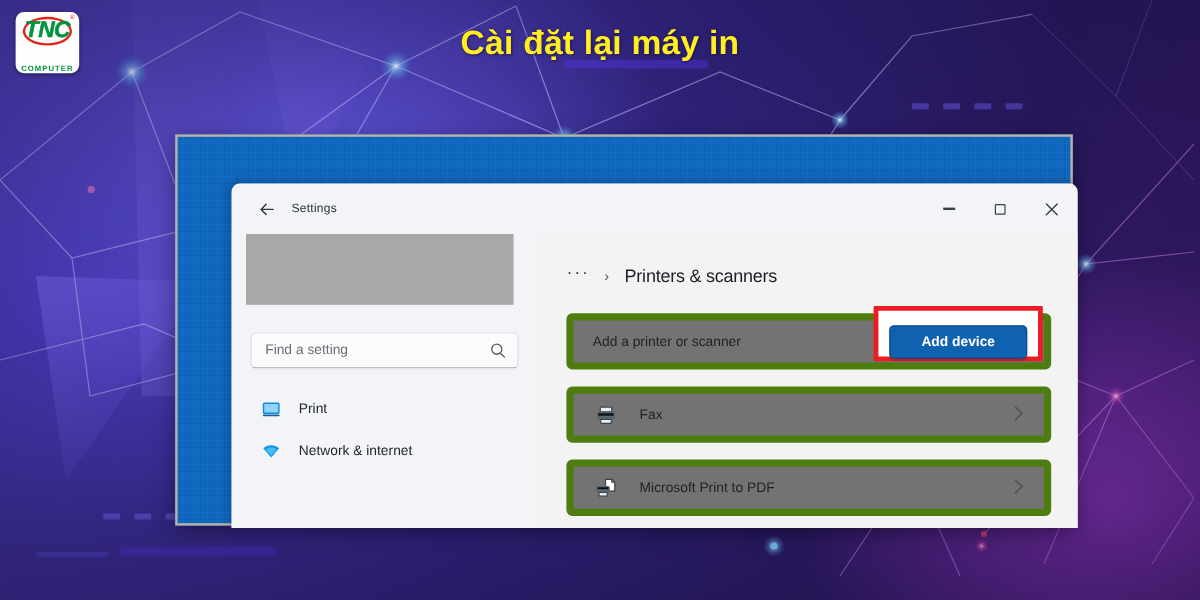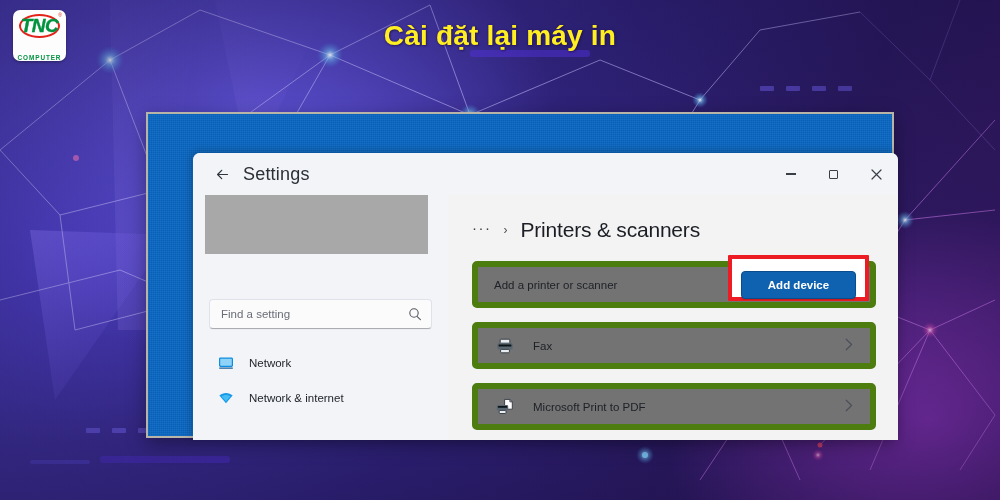--- a/index.html
+++ b/index.html
@@ -96,21 +96,21 @@
     height: 42px; background: #f2f4f8;
     display: flex; align-items: center;
     flex: 0 0 42px; position: relative;
   }
   .back-arrow {
     margin-left: 16px; width: 26px; height: 26px;
     display: flex; align-items: center; justify-content: center;
     color: #30343c; border-radius: 4px;
   }
   .win-title {
-    margin-left: 8px; font-size: 18px; color: #2b2f36;
+    margin-left: 8px; font-size: 10px; color: #2b2f36;
     letter-spacing: .2px;
   }
   .win-ctrls { margin-left: auto; display: flex; height: 100%; }
   .win-btn {
     width: 42px; height: 100%;
     display: flex; align-items: center; justify-content: center;
     color: #3a3f47; font-size: 12px;
   }
   .win-btn.close { width: 44px; }
   .win-btn .dash { width: 10px; height: 1.3px; background: #3a3f47; }
@@ -123,21 +123,21 @@
     width: 255px; flex: 0 0 255px;
     background: #f2f4f8;
     display: flex; flex-direction: column;
     padding: 0 0 0 0;
   }
   .profile-box {
     margin: 0 20px 0 12px;
     height: 59px; background: #a8a8a8;
     flex: 0 0 59px;
   }
-  .search-wrap { padding: 23px 16px 0 16px; margin-top: 22px; }
+  .search-wrap { padding: 23px 16px 0 16px; }
   .search-box {
     height: 30px; background: #fbfbfc;
     border: 1px solid #dfe2e8;
     border-bottom-color: #a9acb3;
     border-radius: 4px;
     display: flex; align-items: center;
     padding: 0 9px 0 11px;
     box-shadow: 0 1px 1px rgba(0,0,0,.03);
   }
   .search-box .ph { flex: 1; font-size: 11.5px; color: #6a6e76; }
@@ -162,21 +162,21 @@
 
   
   .content {
     flex: 1; background: #f3f3f3;
     padding: 18px 22px 0 24px; min-width: 0;
     display: flex; flex-direction: column;
   }
   .breadcrumb { display: flex; align-items: center; height: 34px; }
   .bc-dots { font-size: 15px; color: #3a3f47; letter-spacing: 1.5px; line-height: 1; padding-bottom: 6px;}
   .bc-sep { margin: 0 13px 0 12px; color: #4a4f57; font-size: 12px; }
-  .bc-title { font-size: 21px; color: #1b1e24; font-weight: 400; letter-spacing: -.2px; }
+  .bc-title { font-size: 15px; color: #1b1e24; font-weight: 400; letter-spacing: -.2px; }
 
   .card {
     background: #737373; border: 6px solid #4d7c0f;
     border-radius: 5px; margin-top: 14px;
     display: flex; align-items: center;
     height: 47px; padding: 0 14px 0 16px;
     position: relative;
   }
   .card .c-label { font-size: 11.5px; color: #1d2026; }
   .card .c-label.row-name { margin-left: 17px; }
@@ -363,21 +363,21 @@
         <div class="nav">
 
           <div class="nav-item">
             <span class="nav-ico">
               <svg width="16" height="16" viewBox="0 0 16 16">
                 <rect x="1" y="2.5" width="14" height="9.5" rx="1.4" fill="#0f8ee0"></rect>
                 <rect x="2.2" y="3.7" width="11.6" height="7.1" rx=".8" fill="#8fd4f8"></rect>
                 <rect x="1" y="12.4" width="14" height="1.4" rx=".7" fill="#1b5d96"></rect>
               </svg>
             </span>
-            <span class="nav-label">Network</span>
+            <span class="nav-label">Print</span>
           </div>
 
 
           <div class="nav-item">
             <span class="nav-ico">
               <svg width="16" height="16" viewBox="0 0 16 16">
                 <path d="M1.4 5.6C3.2 4 5.5 3.1 8 3.1s4.8 .9 6.6 2.5L8 13.2 1.4 5.6Z" fill="#1898e8"></path>
                 <path d="M3.6 6.6C4.9 5.6 6.4 5.1 8 5.1s3.1 .5 4.4 1.5L8 11.6 3.6 6.6Z" fill="#44bdf5"></path>
               </svg>
             </span>

